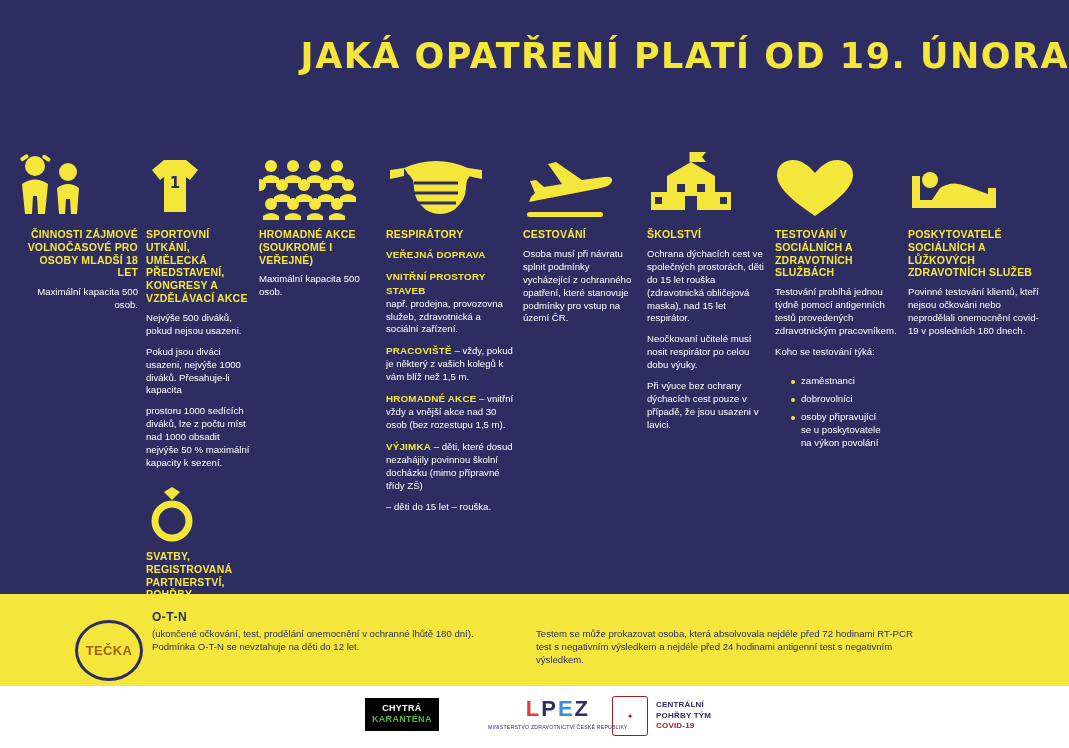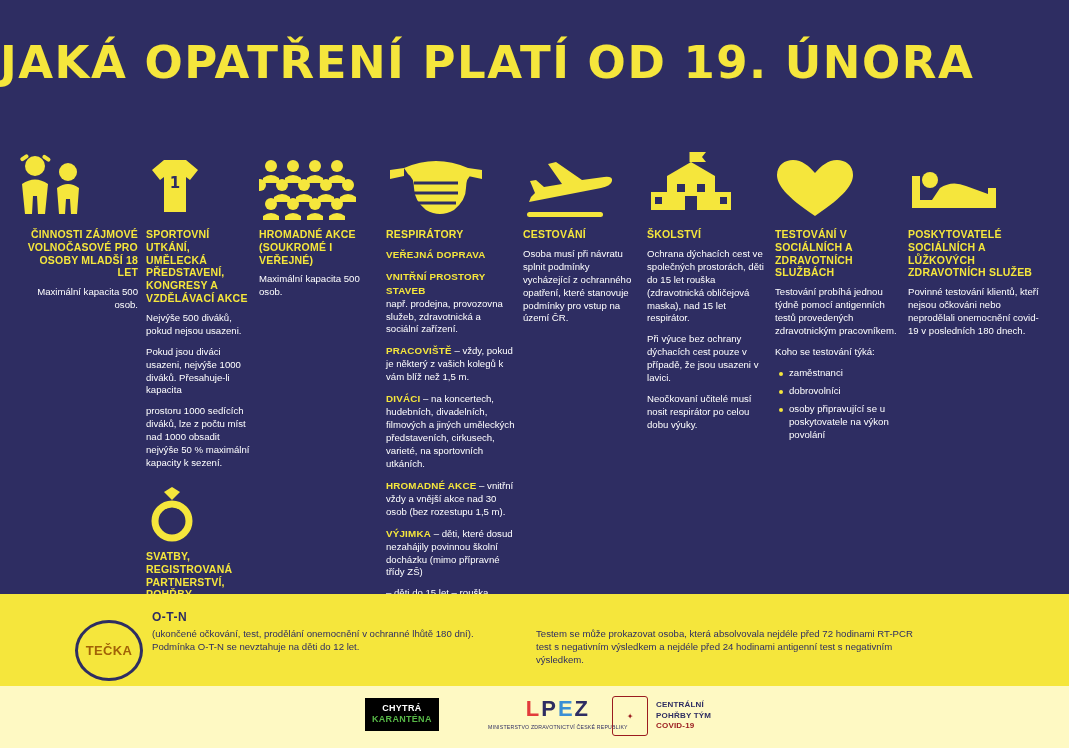--- a/index.html
+++ b/index.html
@@ -8,23 +8,23 @@
     background:#2e2d62;
     font-family:"Liberation Sans", sans-serif;
     overflow:hidden;
     position:relative;
   }
   .poster{position:relative;width:1069px;height:748px;background:#2e2d62;}
 
   
   .title{
     position:absolute;top:36px;left:0;width:1069px;
-    text-align:left;
+    text-align:right;
     color:#f5e63c;
-    font-size:45px;
+    font-size:35px;
     font-weight:bold;
     letter-spacing:1.5px;
     font-family:"DejaVu Sans", sans-serif;
     text-transform:uppercase;
   }
 
   
   .columns{
     position:absolute;
     top:150px;left:18px;
@@ -58,21 +58,21 @@
   }
   .col-body p{margin:0 0 8px 0;}
   .sub-head{
     color:#f5e63c;
     font-weight:bold;
     font-size:9.8px;
     text-transform:uppercase;
     margin:0 0 2px 0;
     letter-spacing:.2px;
   }
-  .bullets{margin:4px;padding:0;list-style:none;}
+  .bullets{margin:16px;padding:0;list-style:none;}
   .bullets li{
     position:relative;
     padding-left:10px;
     margin-bottom:5px;
     font-size:9.6px;
     line-height:1.35;
     color:#fff;
   }
   .bullets li::before{
     content:"";
@@ -120,21 +120,21 @@
   }
   .band-text2{
     position:absolute;left:536px;top:33px;
     width:380px;
     color:#2e2d62;font-size:9.6px;line-height:1.38;
   }
 
   
   .footer{
     position:absolute;left:0;bottom:0;width:1069px;height:62px;
-    background:#fef9c3;
+    background:#ffffff;
   }
   .logo-ck{
     position:absolute;left:365px;top:12px;
     background:#000;color:#fff;
     font-size:9px;font-weight:bold;line-height:1.25;
     padding:5px 7px;text-align:center;letter-spacing:.3px;
   }
   .logo-ck .green{color:#57b847;}
   .logo-mz{position:absolute;left:488px;top:10px;text-align:center;}
   .logo-mz .marks{font-size:22px;font-weight:bold;letter-spacing:2px;}
@@ -257,24 +257,20 @@
         </p>
         <p>
           <span class="sub-head">VNITŘNÍ PROSTORY STAVEB</span><br>
           <span>např. prodejna, provozovna služeb, zdravotnická a sociální zařízení.</span>
         </p>
         <p>
           <span class="sub-head">PRACOVIŠTĚ</span>
           <span>– vždy, pokud je některý z vašich kolegů k vám blíž než 1,5 m.</span>
         </p>
         <p>
-          <span class="sub-head">DIVÁCI</span>
-          <span>– na koncertech, hudebních, divadelních, filmových a jiných uměleckých představeních, cirkusech, varieté, na sportovních utkáních.</span>
-        </p>
-        <p>
           <span class="sub-head">HROMADNÉ AKCE</span>
           <span>– vnitřní vždy a vnější akce nad 30 osob (bez rozestupu 1,5 m).</span>
         </p>
         <p>
           <span class="sub-head">VÝJIMKA</span>
           <span>– děti, které dosud nezahájily povinnou školní docházku (mimo přípravné třídy ZŠ)</span>
         </p>
         <p>
           <span>– děti do 15 let – rouška.</span>
         </p>
@@ -305,22 +301,22 @@
           <rect x="30" y="34" width="8" height="8" fill="#2e2d62"></rect>
           <rect x="50" y="34" width="8" height="8" fill="#2e2d62"></rect>
           <rect x="38" y="46" width="12" height="14" fill="#2e2d62"></rect>
           <rect x="8" y="47" width="7" height="7" fill="#2e2d62"></rect>
           <rect x="73" y="47" width="7" height="7" fill="#2e2d62"></rect>
         </svg>
       </div>
       <div class="col-head">ŠKOLSTVÍ</div>
       <div class="col-body">
         <p>Ochrana dýchacích cest ve společných prostorách, děti do 15 let rouška (zdravotnická obličejová maska), nad 15 let respirátor.</p>
+        <p>Neočkovaní učitelé musí nosit respirátor po celou dobu výuky.</p>
         <p>Při výuce bez ochrany dýchacích cest pouze v případě, že jsou usazeni v lavici.</p>
-        <p>Neočkovaní učitelé musí nosit respirátor po celou dobu výuky.</p>
       </div>
     </div>
 
     <div class="col c7">
       <div class="col-icon">
         <svg width="80" height="62" viewBox="0 0 80 62">
           <path d="M40 58 C10 38 2 26 2 17 C2 7 10 2 18 2 c9 0 16 6 22 13 6 -7 13 -13 22 -13 8 0 16 5 16 15 0 9 -8 21 -38 41z" fill="#f5e63c"></path>
         </svg>
       </div>
       <div class="col-head">TESTOVÁNÍ V SOCIÁLNÍCH A ZDRAVOTNÍCH SLUŽBÁCH</div>

